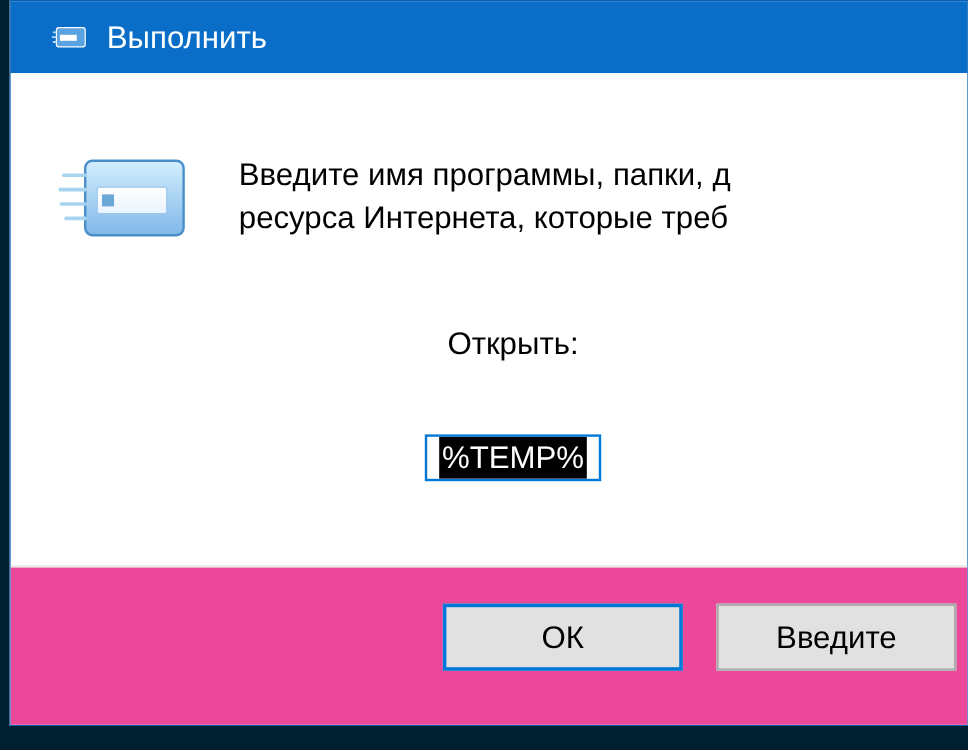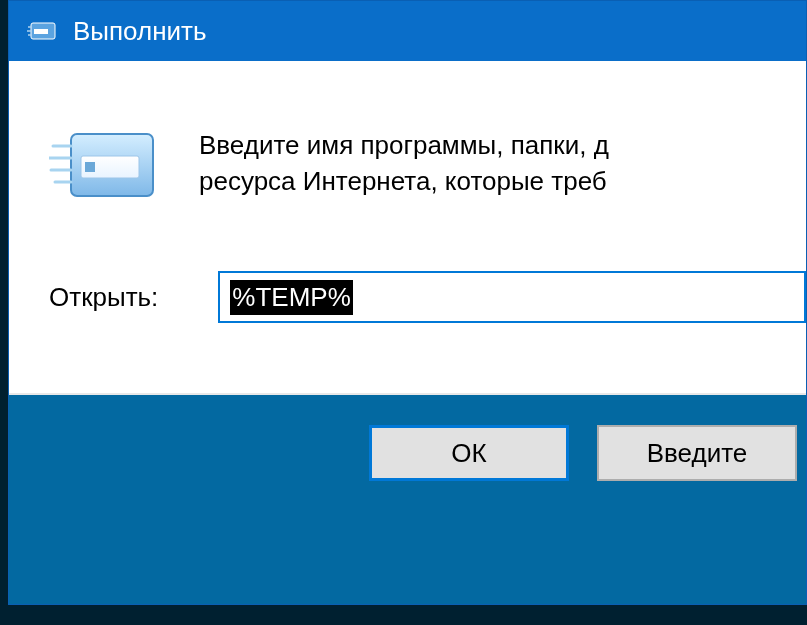--- a/index.html
+++ b/index.html
@@ -22,21 +22,21 @@
       right: 0;
       bottom: 20px;
       background: #fff;
       border: 1px solid #0a5fb3;
     }
     .titlebar {
       height: 60px;
       background: #0a6ec9;
       display: flex;
       align-items: center;
-      padding-left: 18px;
+      padding-left: 34px;
       gap: 16px;
     }
     .titlebar-icon {
       width: 30px;
       height: 24px;
       position: relative;
     }
     .titlebar-icon svg {
       width: 100%;
       height: 100%;
@@ -76,20 +76,21 @@
       padding-top: 6px;
       overflow: hidden;
       white-space: pre-line;
     }
     .input-row {
       display: flex;
       align-items: center;
       padding: 0 0 0 40px;
       margin-top: 60px;
       gap: 60px;
+      flex-direction: column;
     }
     .input-label {
       font-size: 26px;
       color: #000;
       flex-shrink: 0;
     }
     .input-field {
       flex: 1;
       height: 52px;
       border: 2px solid #0078d7;
@@ -104,21 +105,21 @@
       color: #fff;
       padding: 2px 2px;
       display: inline-block;
     }
     .separator {
       height: 2px;
       background: #e8e8e8;
       margin-top: 70px;
     }
     .button-bar {
-      background: #0369a1;
+      background: #ec4899;
       flex: 1;
       display: flex;
       align-items: flex-start;
       justify-content: flex-start;
       padding: 30px 0 0 360px;
       gap: 28px;
     }
     .btn {
       width: 200px;
       height: 56px;

